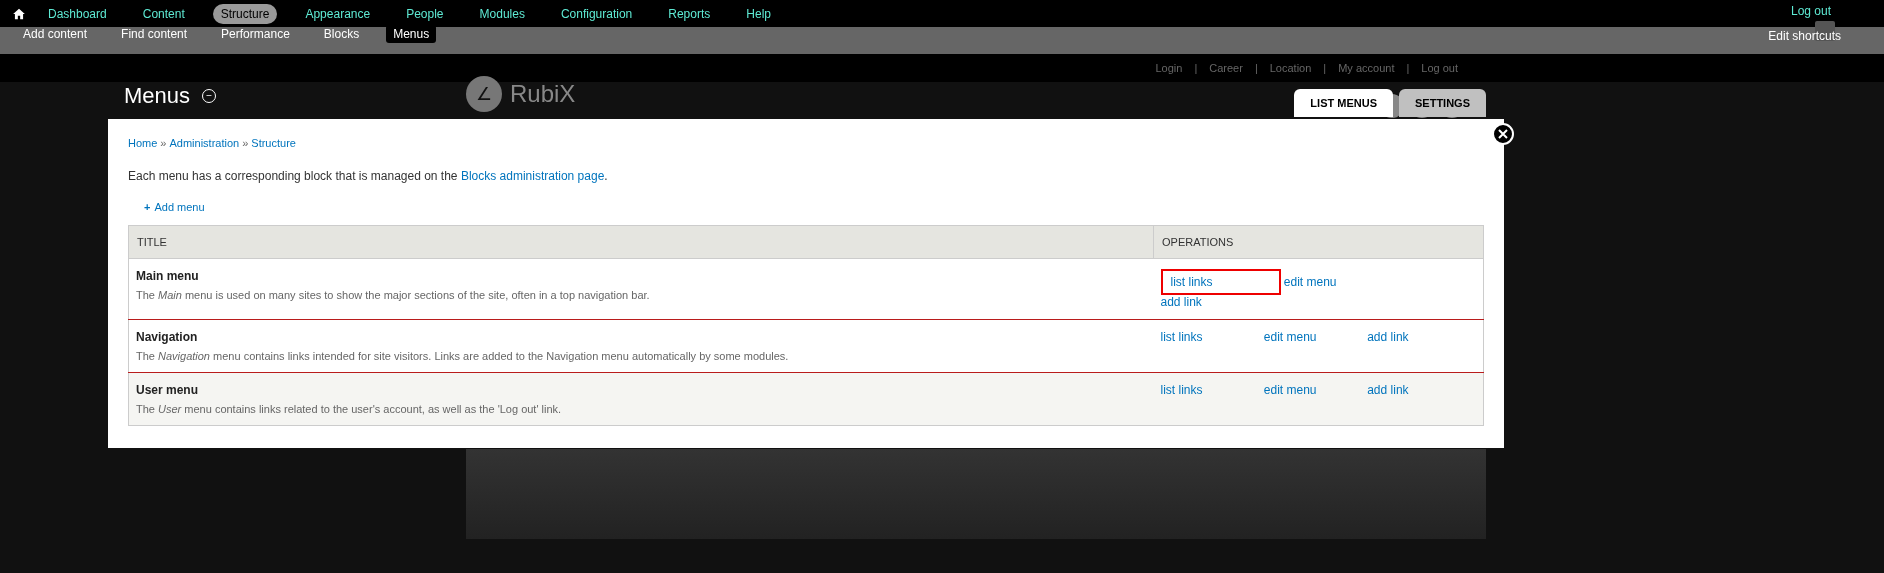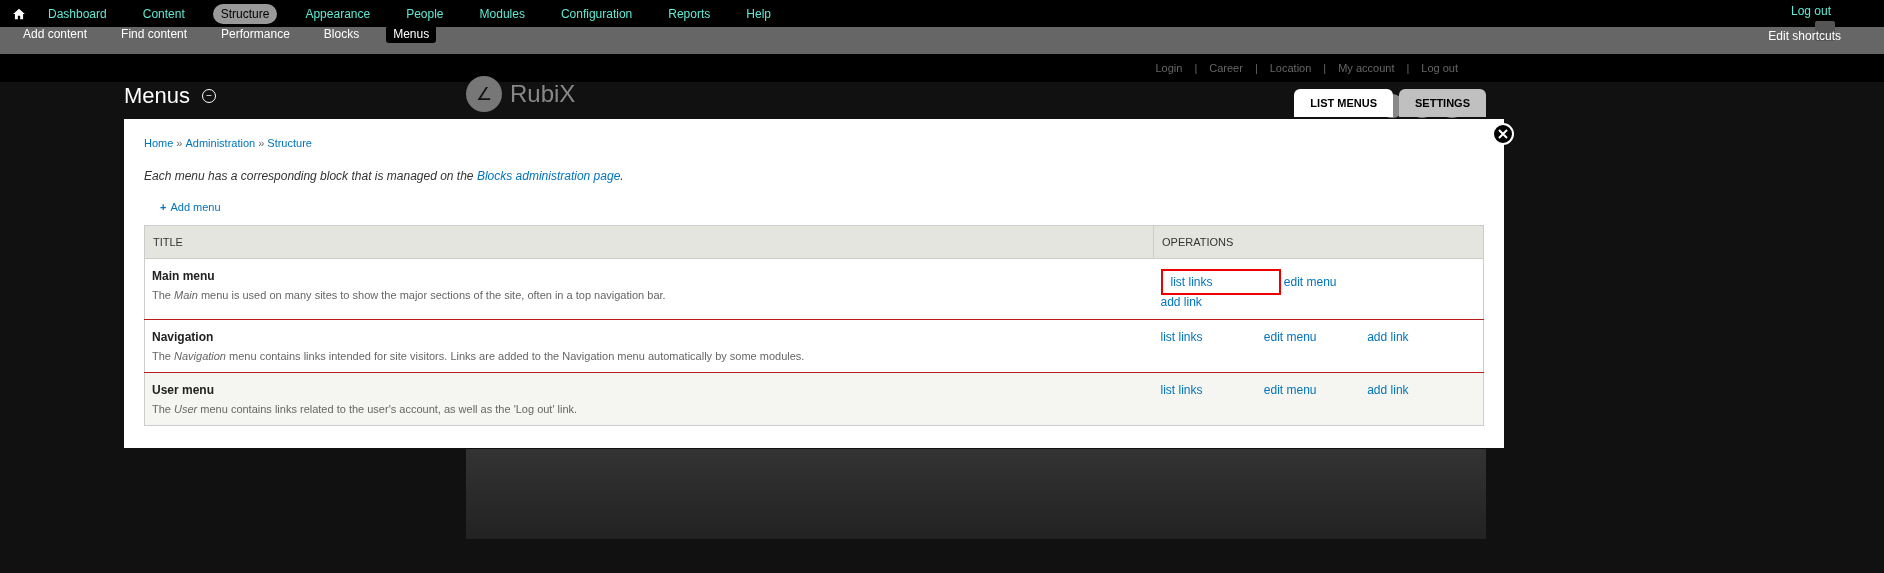--- a/index.html
+++ b/index.html
@@ -39,25 +39,25 @@
 
 .overlay-tabs { position:absolute; right:398px; top:89px; display:flex; z-index:10; }
 .overlay-tabs .tab { padding:8px 16px; font-size:11px; font-weight:bold; background:#c0c0c0; border-radius:6px 6px 0 0; margin-left:6px; cursor:pointer; }
 .overlay-tabs .tab.active { background:#fff; }
 
 
 .overlay-close { position:absolute; right:370px; top:123px; width:22px; height:22px; background:#000; border-radius:50%; display:flex; align-items:center; justify-content:center; z-index:30; border:2px solid #fff; }
 .overlay-close svg { width:10px; height:10px; fill:#fff; }
 
 
-.overlay { position:absolute; left:124px; right:380px; top:119px; background:#fff; padding:18px 20px 22px; z-index:20; color:#333; }
+.overlay { position:absolute; left:108px; right:380px; top:119px; background:#fff; padding:18px 20px 22px; z-index:20; color:#333; }
 .breadcrumb { font-size:11px; margin-bottom:20px; }
 .breadcrumb a { color:#0074bd; text-decoration:none; }
 .breadcrumb .sep { color:#666; margin:0 3px; }
-.intro { font-size:12px; margin-bottom:18px;font-style:italic; }
+.intro { font-size:12px; margin-bottom:18px; }
 .intro a { color:#0074bd; text-decoration:none; }
 .add-menu { margin:0 0 12px 16px; font-size:11px; }
 .add-menu a { color:#0074bd; text-decoration:none; }
 .add-menu .plus { color:#0074bd; font-weight:bold; margin-right:4px; }
 
 table.menus { width:100%; border-collapse:collapse; border:1px solid #ccc; }
 table.menus th { background:#e5e5e0; border:1px solid #ccc; padding:10px 8px; text-align:left; font-size:11px; font-weight:normal; color:#333; }
 table.menus td { border-top:1px solid #b91c1c; padding:10px 7px; vertical-align:top; font-size:12px; }
 table.menus tr.even td { background:#f5f5f2; }
 .menu-title { font-weight:bold; color:#222; margin-bottom:6px; }

